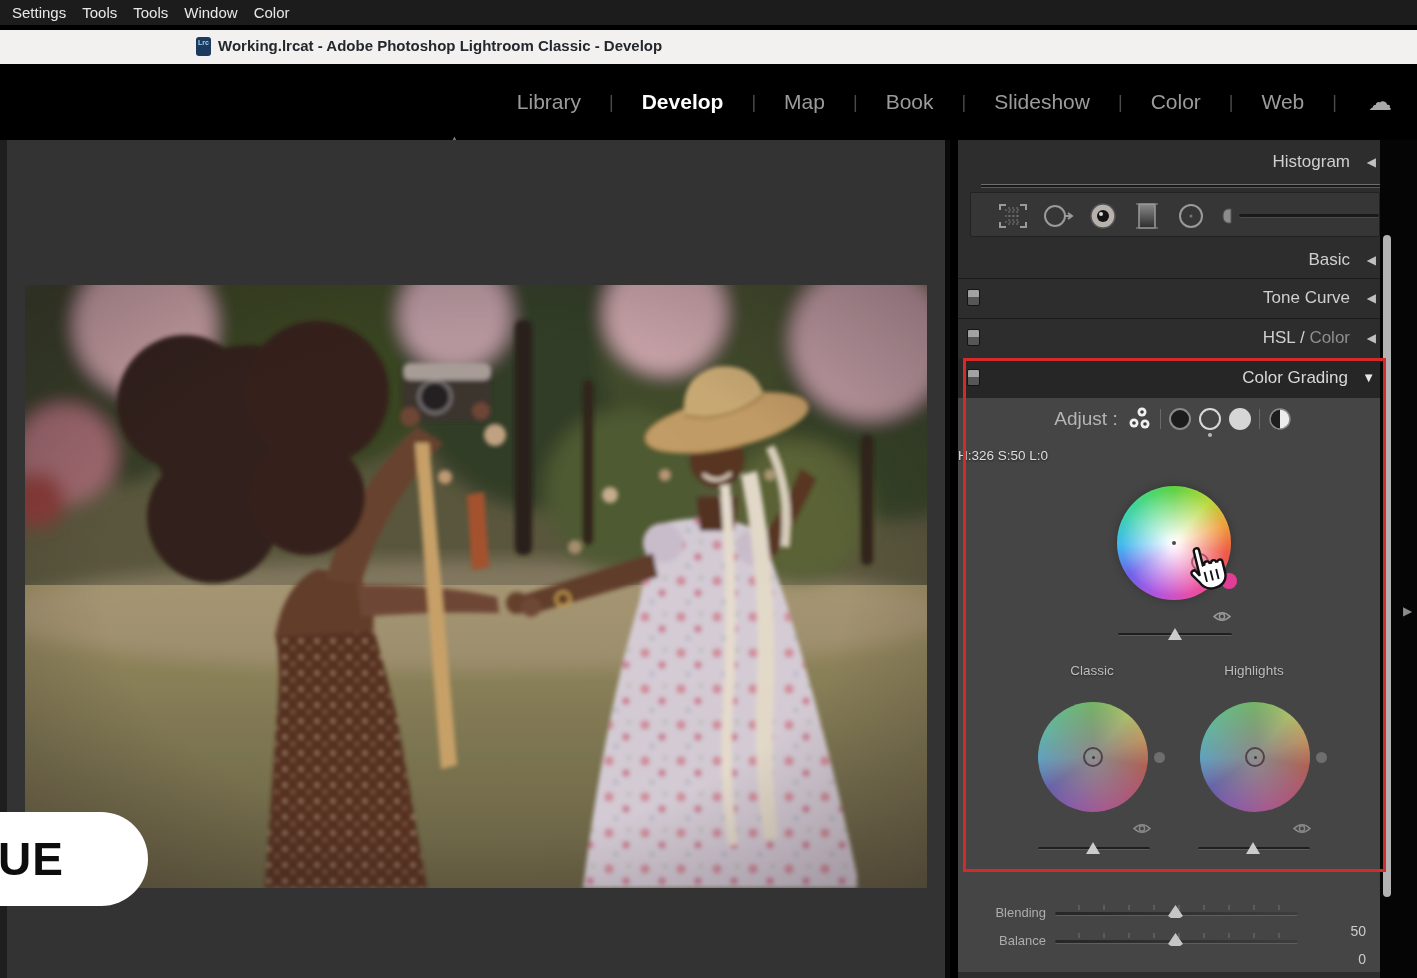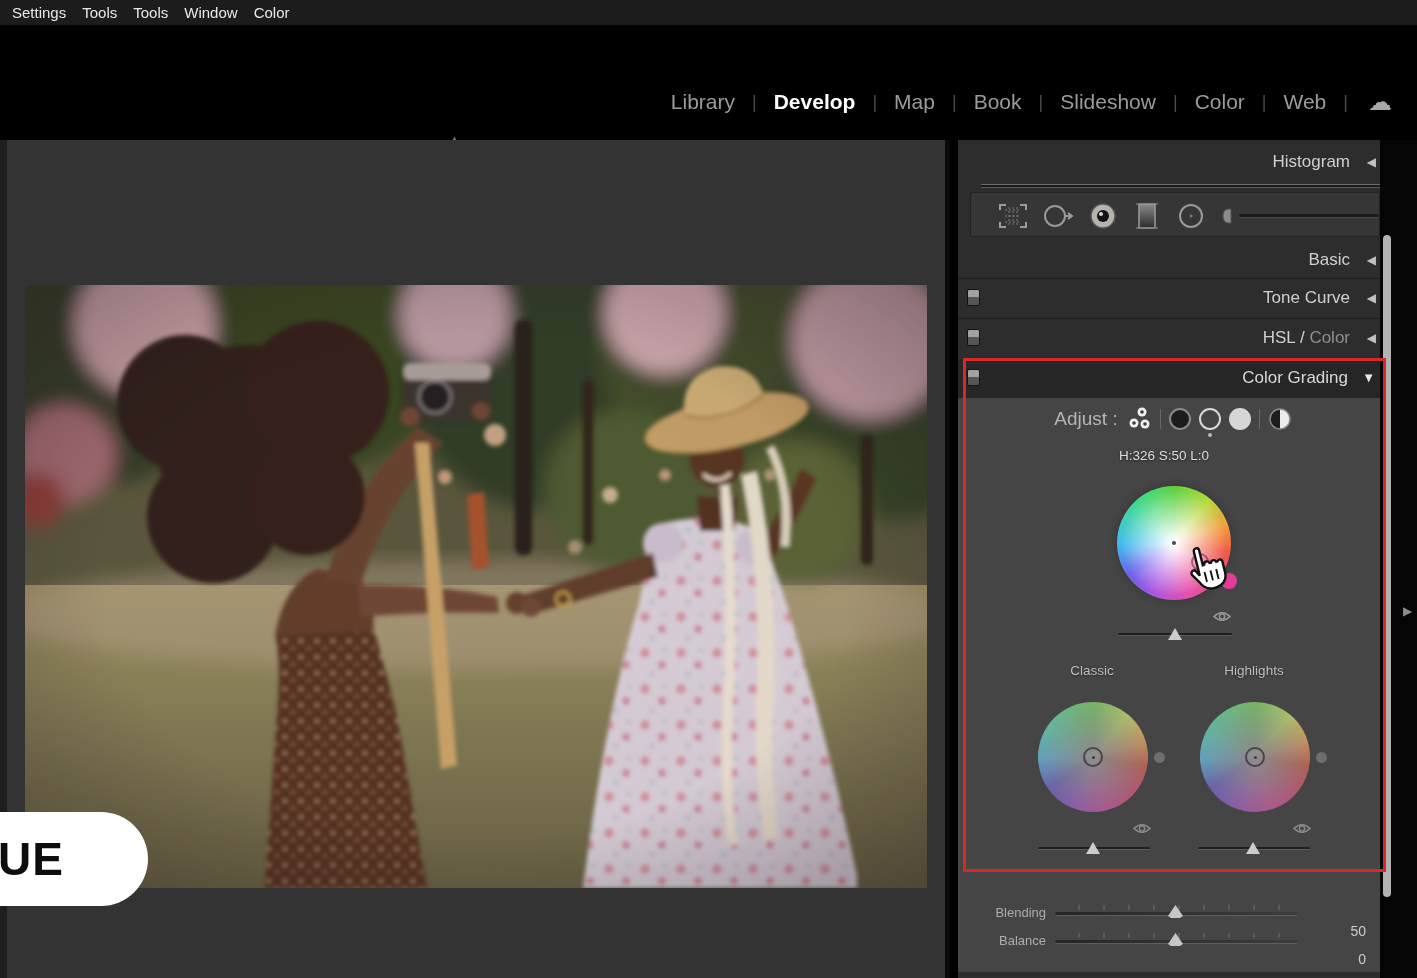--- a/index.html
+++ b/index.html
@@ -16,21 +16,21 @@
   .titlebar { position:absolute; left:0; top:30px; width:1417px; height:34px; background:#f2f1ef;
               display:flex; align-items:center; }
   .appicon { position:absolute; left:196px; top:7px; width:15px; height:19px; background:#1c3a5e;
              border-radius:3px; color:#9fd1f5; font-size:7px; font-weight:bold; line-height:8px;
              text-align:center; padding-top:2px; }
   .titletext { position:absolute; left:218px; top:7px; font-size:15px; font-weight:700; color:#23272e; }
 
   
   .moduleband { position:absolute; left:0; top:64px; width:1417px; height:76px; background:#000; }
   .reveal-up { position:absolute; left:449px; top:70px; font-size:11px; color:#7a7a7a; line-height:11px; }
-  .modules { position:absolute; right:25px; top:0; height:76px; display:flex; align-items:center; gap:0; }
+  .modules { position:absolute; right:25px; top:0; height:76px; display:flex; align-items:center; gap:11px; }
   .module { color:#9b9b9b; font-size:21px; padding:0 17px; cursor:pointer; white-space:nowrap; }
   .module.active { color:#ffffff; font-weight:700; }
   .msep { color:#4a4a4a; font-size:18px; }
   .cloud { color:#a8a8a8; font-size:24px; padding-left:20px; }
 
   
   .mainarea { position:absolute; left:0; top:140px; width:1417px; height:838px; background:#000; }
   .canvas { position:absolute; left:0; top:0; width:945px; height:838px; background:#333333; overflow:hidden; }
   .leftstrip { position:absolute; left:0; top:0; width:7px; height:838px; background:#1e1e1e; }
   .photo { position:absolute; left:25px; top:145px; width:902px; height:603px; }
@@ -72,21 +72,21 @@
                 align-items:center; justify-content:center; gap:8px; }
   .adjust-label { font-size:19px; color:#b5b5b5; }
   .vbar { width:1px; height:20px; background:#6a6a6a; }
   .adj-circle { width:22px; height:22px; border-radius:50%; }
   .adj-dark  { background:#1c1c1c; border:2px solid #8a8a8a; }
   .adj-mid   { background:transparent; border:2px solid #d8d8d8; position:relative; }
   .adj-mid::after { content:""; position:absolute; left:7px; bottom:-9px; width:4px; height:4px;
                     border-radius:50%; background:#b8b8b8; }
   .adj-light { background:#d6d6d6; border:2px solid #d6d6d6; }
 
-  .readout { position:absolute; left:0; top:308px; width:412px; text-align:center; font-size:13.5px;
+  .readout { position:absolute; left:0; top:308px; width:412px; text-align:left; font-size:13.5px;
              color:#dedede; text-shadow:0 1px 2px rgba(0,0,0,.5); }
 
   .wheel { border-radius:50%; position:absolute;
            background:
              radial-gradient(circle, #ffffff 0, rgba(255,255,255,.88) 10%, rgba(255,255,255,0) 66%),
              conic-gradient(from 0deg, #5fd244, #b8d93e 40deg, #f0a03e 70deg, #ef5a44 100deg,
                #ee4f7e 130deg, #e34fae 165deg, #b055e0 200deg, #6e62ea 235deg, #41b9ee 268deg,
                #3fd3b0 300deg, #49d878 330deg, #5fd244 360deg); }
   .wheel-mid { left:159px; top:346px; width:114px; height:114px; box-shadow:0 0 10px rgba(0,0,0,.25); }
   .wheel-sm  { width:110px; height:110px; filter:saturate(.62) brightness(.92);
@@ -145,20 +145,24 @@
 <div class="app">
 
   <div class="menubar">
     <span class="mitem">Settings</span>
     <span class="mitem">Tools</span>
     <span class="mitem">Tools</span>
     <span class="mitem">Window</span>
     <span class="mitem">Color</span>
   </div>
 
+  <div class="titlebar">
+    <div class="appicon">Lrc</div>
+    <div class="titletext">Working.lrcat - Adobe Photoshop Lightroom Classic - Develop</div>
+  </div>
 
   <div class="moduleband">
     <div class="reveal-up">▲</div>
     <nav class="modules">
       <span class="module">Library</span>
       <span class="msep">|</span>
       <span class="module active">Develop</span>
       <span class="msep">|</span>
       <span class="module">Map</span>
       <span class="msep">|</span>

